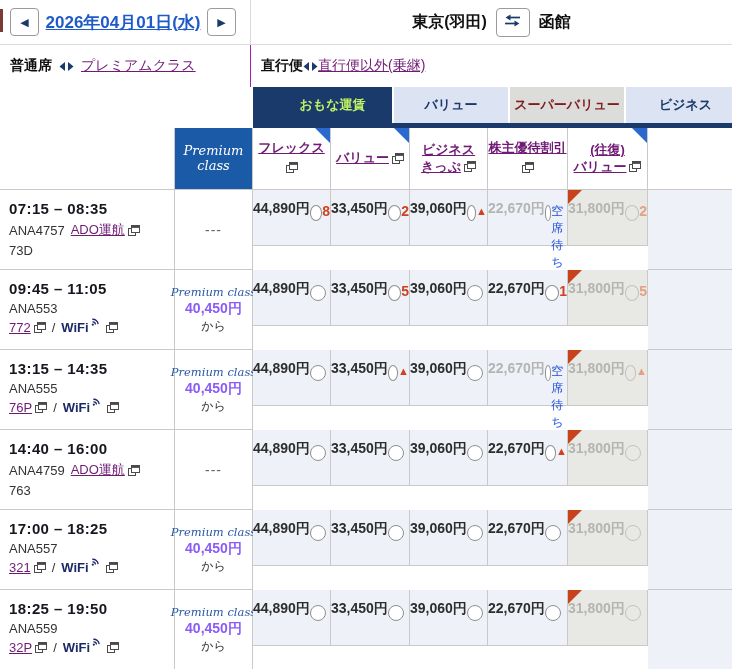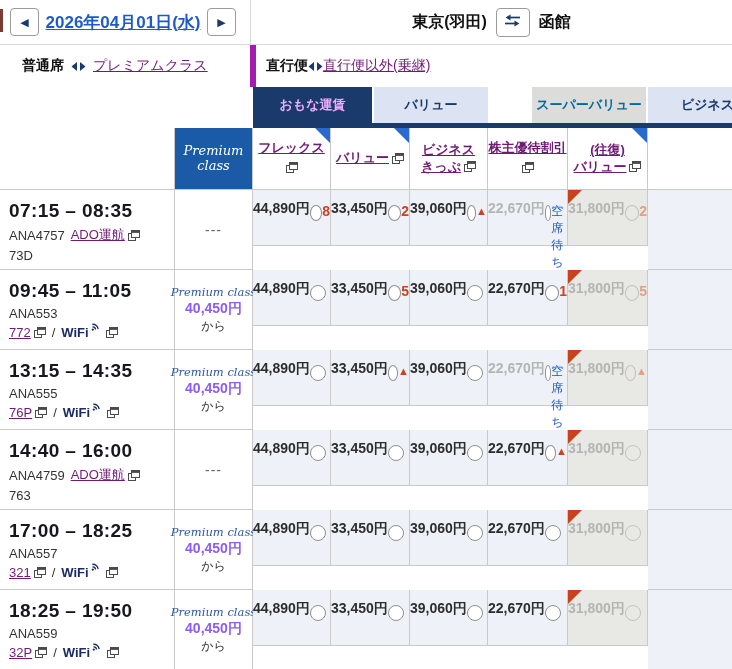--- a/index.html
+++ b/index.html
@@ -14,56 +14,56 @@
   .navbtn{width:27px;height:26px;border:1px solid #9b9b9b;border-radius:4px;background:#fff;
           display:flex;align-items:center;justify-content:center;color:#1a3a6c;font-size:11px;cursor:pointer;}
   .datelink{font-size:17px;font-weight:bold;color:#1e5bc8;text-decoration:underline;white-space:nowrap;}
   .routebar{position:absolute;top:0;left:250px;right:0;height:44px;border-left:1px solid #d9d9d9;
             display:flex;align-items:center;justify-content:center;gap:9px;box-sizing:border-box;}
   .routecity{font-size:16px;font-weight:bold;color:#111;}
   .swapbtn{width:32px;height:27px;border:1px solid #9b9b9b;border-radius:4px;background:#fff;
            display:flex;align-items:center;justify-content:center;cursor:pointer;}
   .hline{position:absolute;top:44px;left:0;width:732px;height:1px;background:#dcdcdc;}
   
-  .filterL{position:absolute;top:45px;left:12px;width:250px;height:42px;display:flex;align-items:center;
+  .filterL{position:absolute;top:45px;left:0;width:250px;height:42px;display:flex;align-items:center;
            gap:7px;padding-left:10px;box-sizing:border-box;}
-  .filterR{position:absolute;top:45px;left:250px;right:0;height:42px;border-left:6px solid #a21caf;
+  .filterR{position:absolute;top:45px;left:250px;right:0;height:42px;border-left:1px solid #a21caf;
            display:flex;align-items:center;padding-left:10px;box-sizing:border-box;}
   .flabel{font-size:14px;font-weight:bold;color:#111;}
   .flink{font-size:14px;}
   
   .tabs{position:absolute;top:87px;left:253px;display:flex;gap:2px;}
   .tab{height:36px;display:flex;align-items:center;justify-content:center;
        font-size:13px;font-weight:bold;cursor:pointer;}
   .tab:nth-child(1){width:119px;}.tab:nth-child(2){width:114px;}
   .tab:nth-child(3){width:114px;}.tab:nth-child(4){width:119px;}
-  .tab.active{background:#1a3a6c;color:#f0abfc;}
+  .tab.active{background:#1a3a6c;color:#bef264;padding-left:20px;}
   .tab.normal{background:#dce3f2;color:#1a3a6c;}
-  .tab.disabled{background:#dcdcda;color:#0369a1;cursor:default;margin-left:42px;}
+  .tab.disabled{background:#dcdcda;color:#7f1d1d;cursor:default;}
   .tabbar{position:absolute;top:123px;left:253px;width:479px;height:5px;background:#1a3a6c;}
   
   .grid{position:absolute;top:128px;left:0;display:grid;
         grid-template-columns:175px 78px 78px 79px 78px 80px 80px 84px;}
   .c{box-sizing:border-box;border-right:1px solid #c9c9c9;border-bottom:1px solid #c9c9c9;
      position:relative;background:#fff;}
   .h{height:62px;}
   .hprem{background:#1a5aa6;color:#fff;display:flex;align-items:center;justify-content:center;text-align:center;}
   .prem-script{font-family:"DejaVu Serif",serif;font-style:italic;font-size:13px;line-height:1.15;}
   .hfare{display:flex;flex-direction:column;align-items:center;justify-content:center;}
   .hline-row{display:flex;align-items:center;justify-content:center;gap:3px;line-height:1.25;}
   .hlink{font-size:13px;font-weight:bold;white-space:nowrap;}
   .hicon{margin-top:2px;}
   .hfill,.fill{border-right:none;}
   .corner-b::after{content:'';position:absolute;top:0;right:0;width:0;height:0;
         border-top:15px solid #2a6ace;border-left:15px solid transparent;}
   .corner-r::before{content:'';position:absolute;top:0;left:0;width:0;height:0;
         border-top:14px solid #c8431c;border-right:14px solid transparent;}
   
   .fcell{height:80px;padding:10px 0 0 9px;}
-  .time{font-size:19px;font-weight:bold;color:#16161e;letter-spacing:.4px;}
+  .time{font-size:15px;font-weight:bold;color:#16161e;letter-spacing:.4px;}
   .l2,.l3{font-size:13px;color:#333;margin-top:4px;display:flex;align-items:center;gap:6px;}
   .lk-wrap{display:inline-flex;align-items:center;gap:3px;}
   .sep{color:#333;}
   .wifi{font-weight:bold;color:#1a2a66;display:inline-flex;align-items:flex-start;}
   .wifi svg{margin-left:1px;margin-top:-3px;}
   
   .pcell{height:80px;display:flex;flex-direction:column;align-items:center;justify-content:center;text-align:center;}
   .ps{font-family:"DejaVu Serif",serif;font-style:italic;font-size:11.5px;color:#2a57a8;white-space:nowrap;}
   .pp{font-size:14px;font-weight:bold;color:#8b5cf6;margin-top:1px;}
   .pk{font-size:12px;color:#333;}

